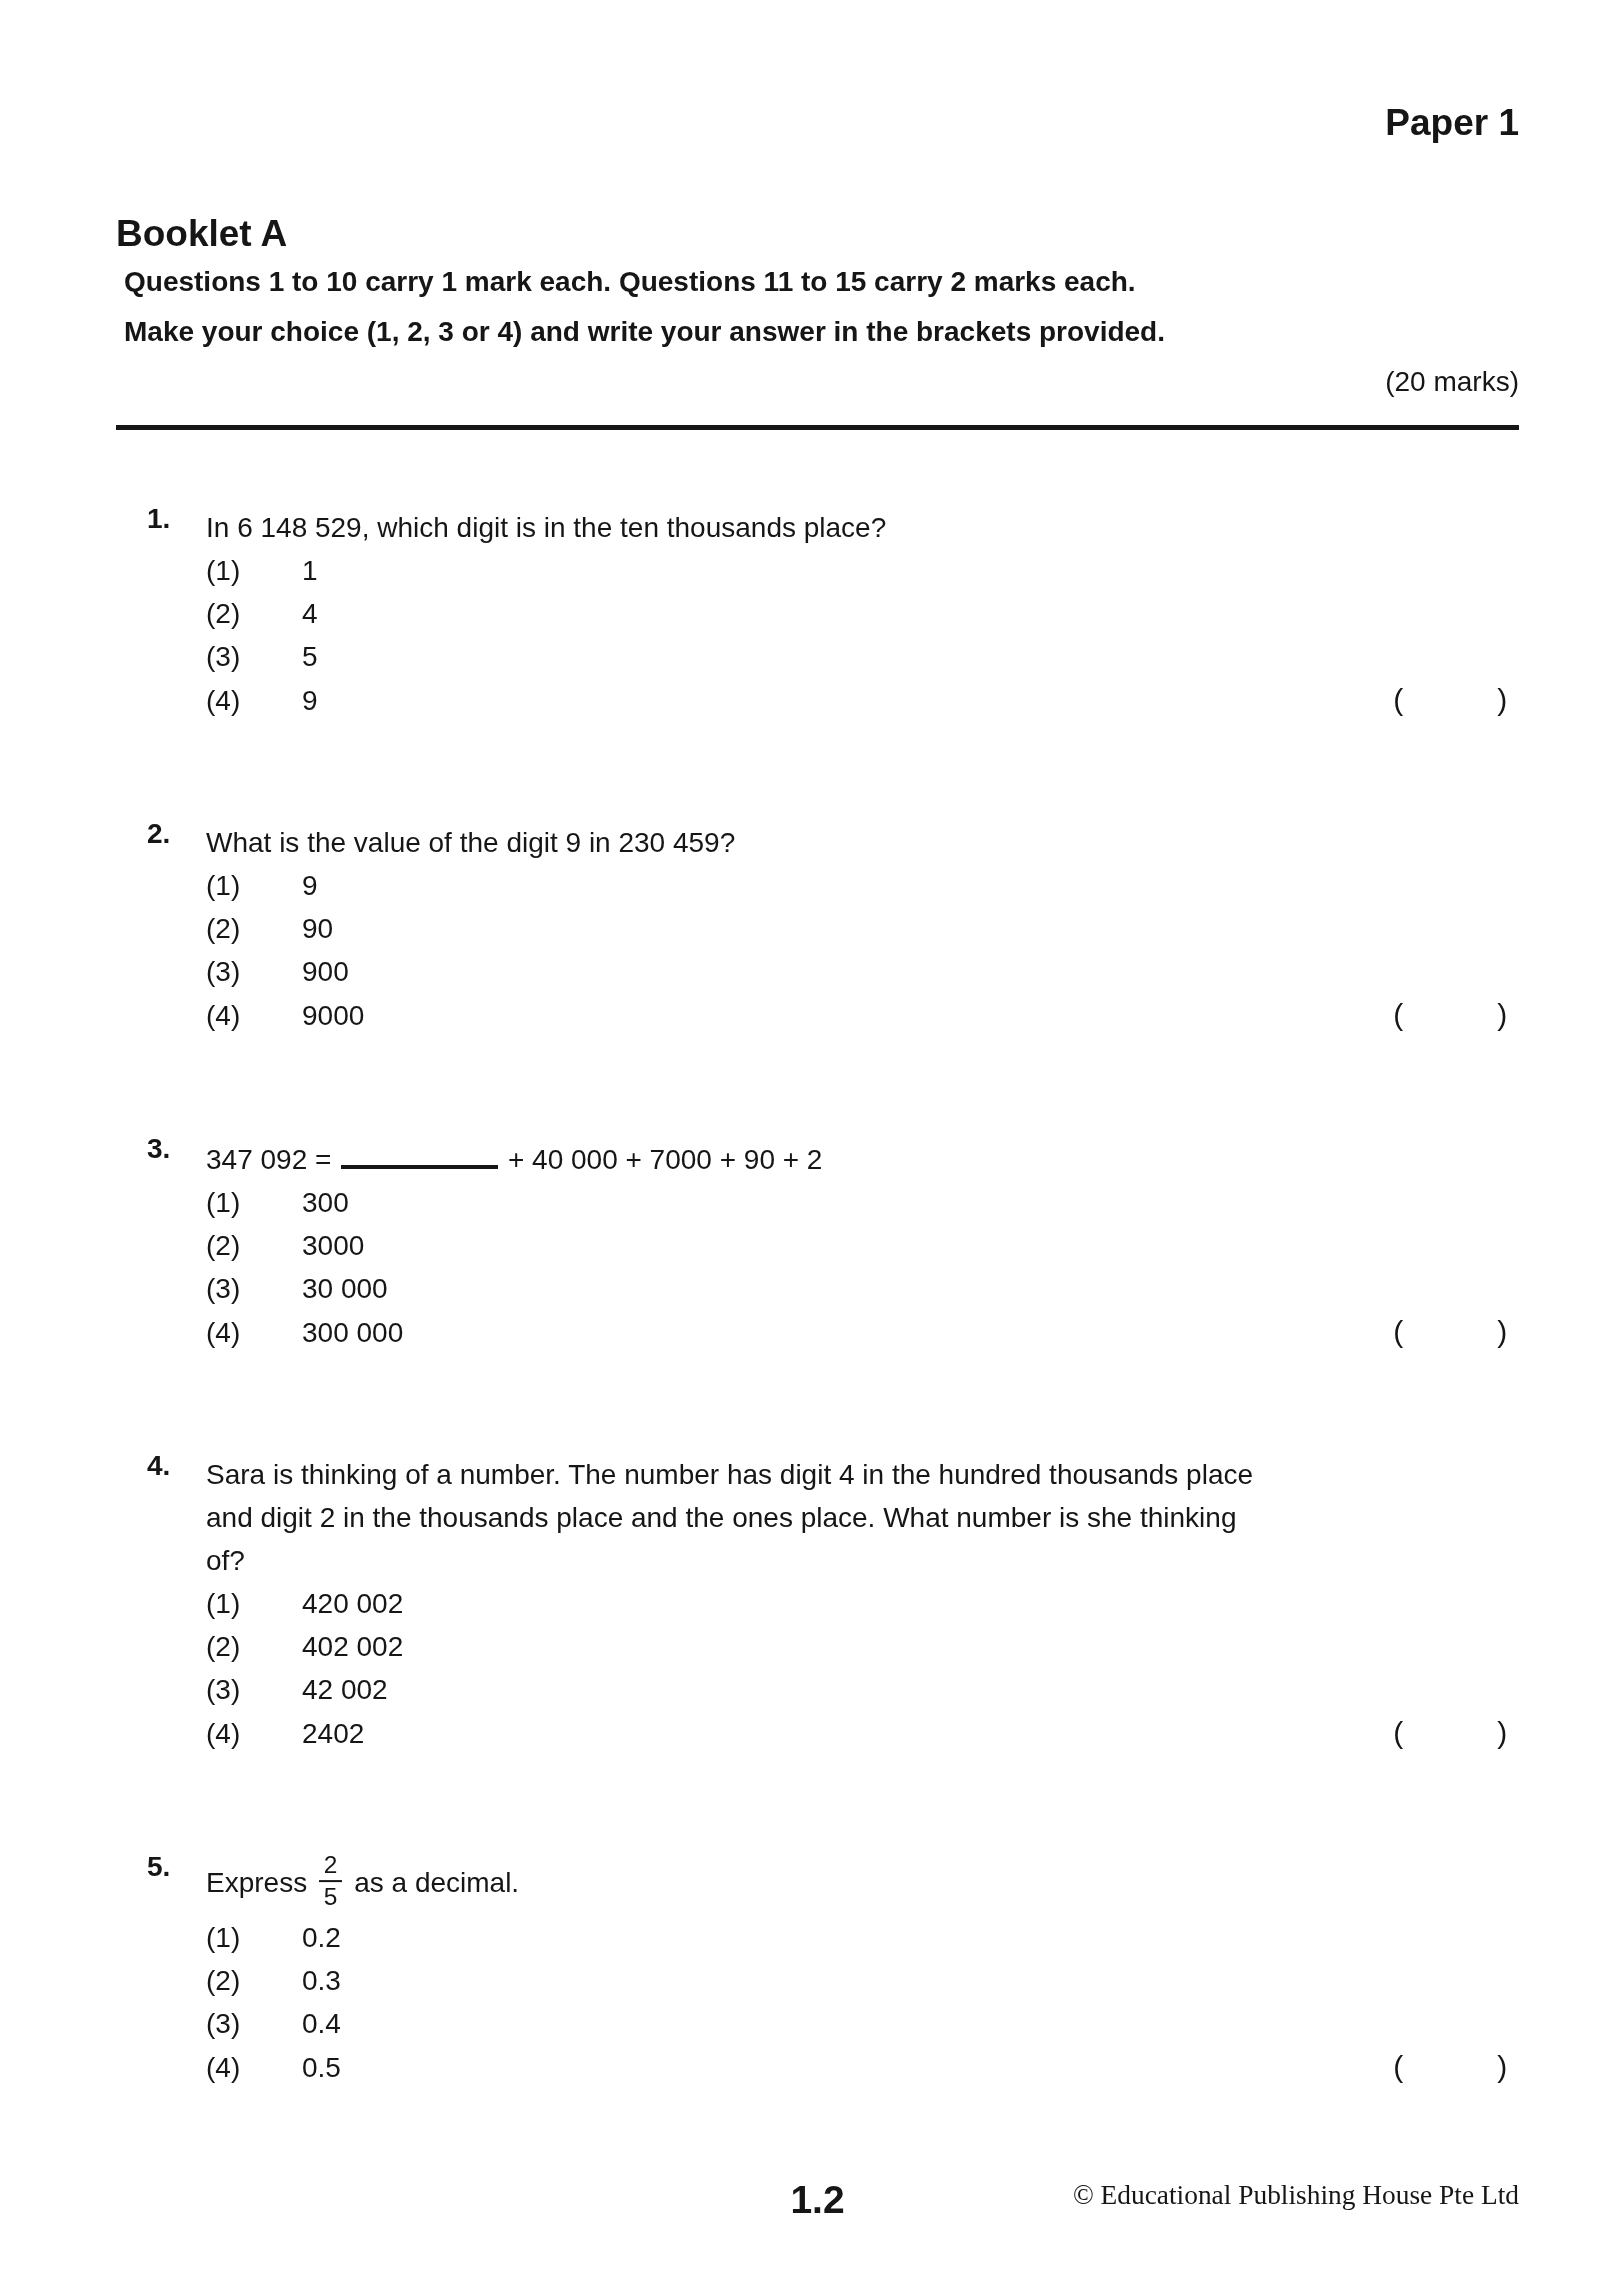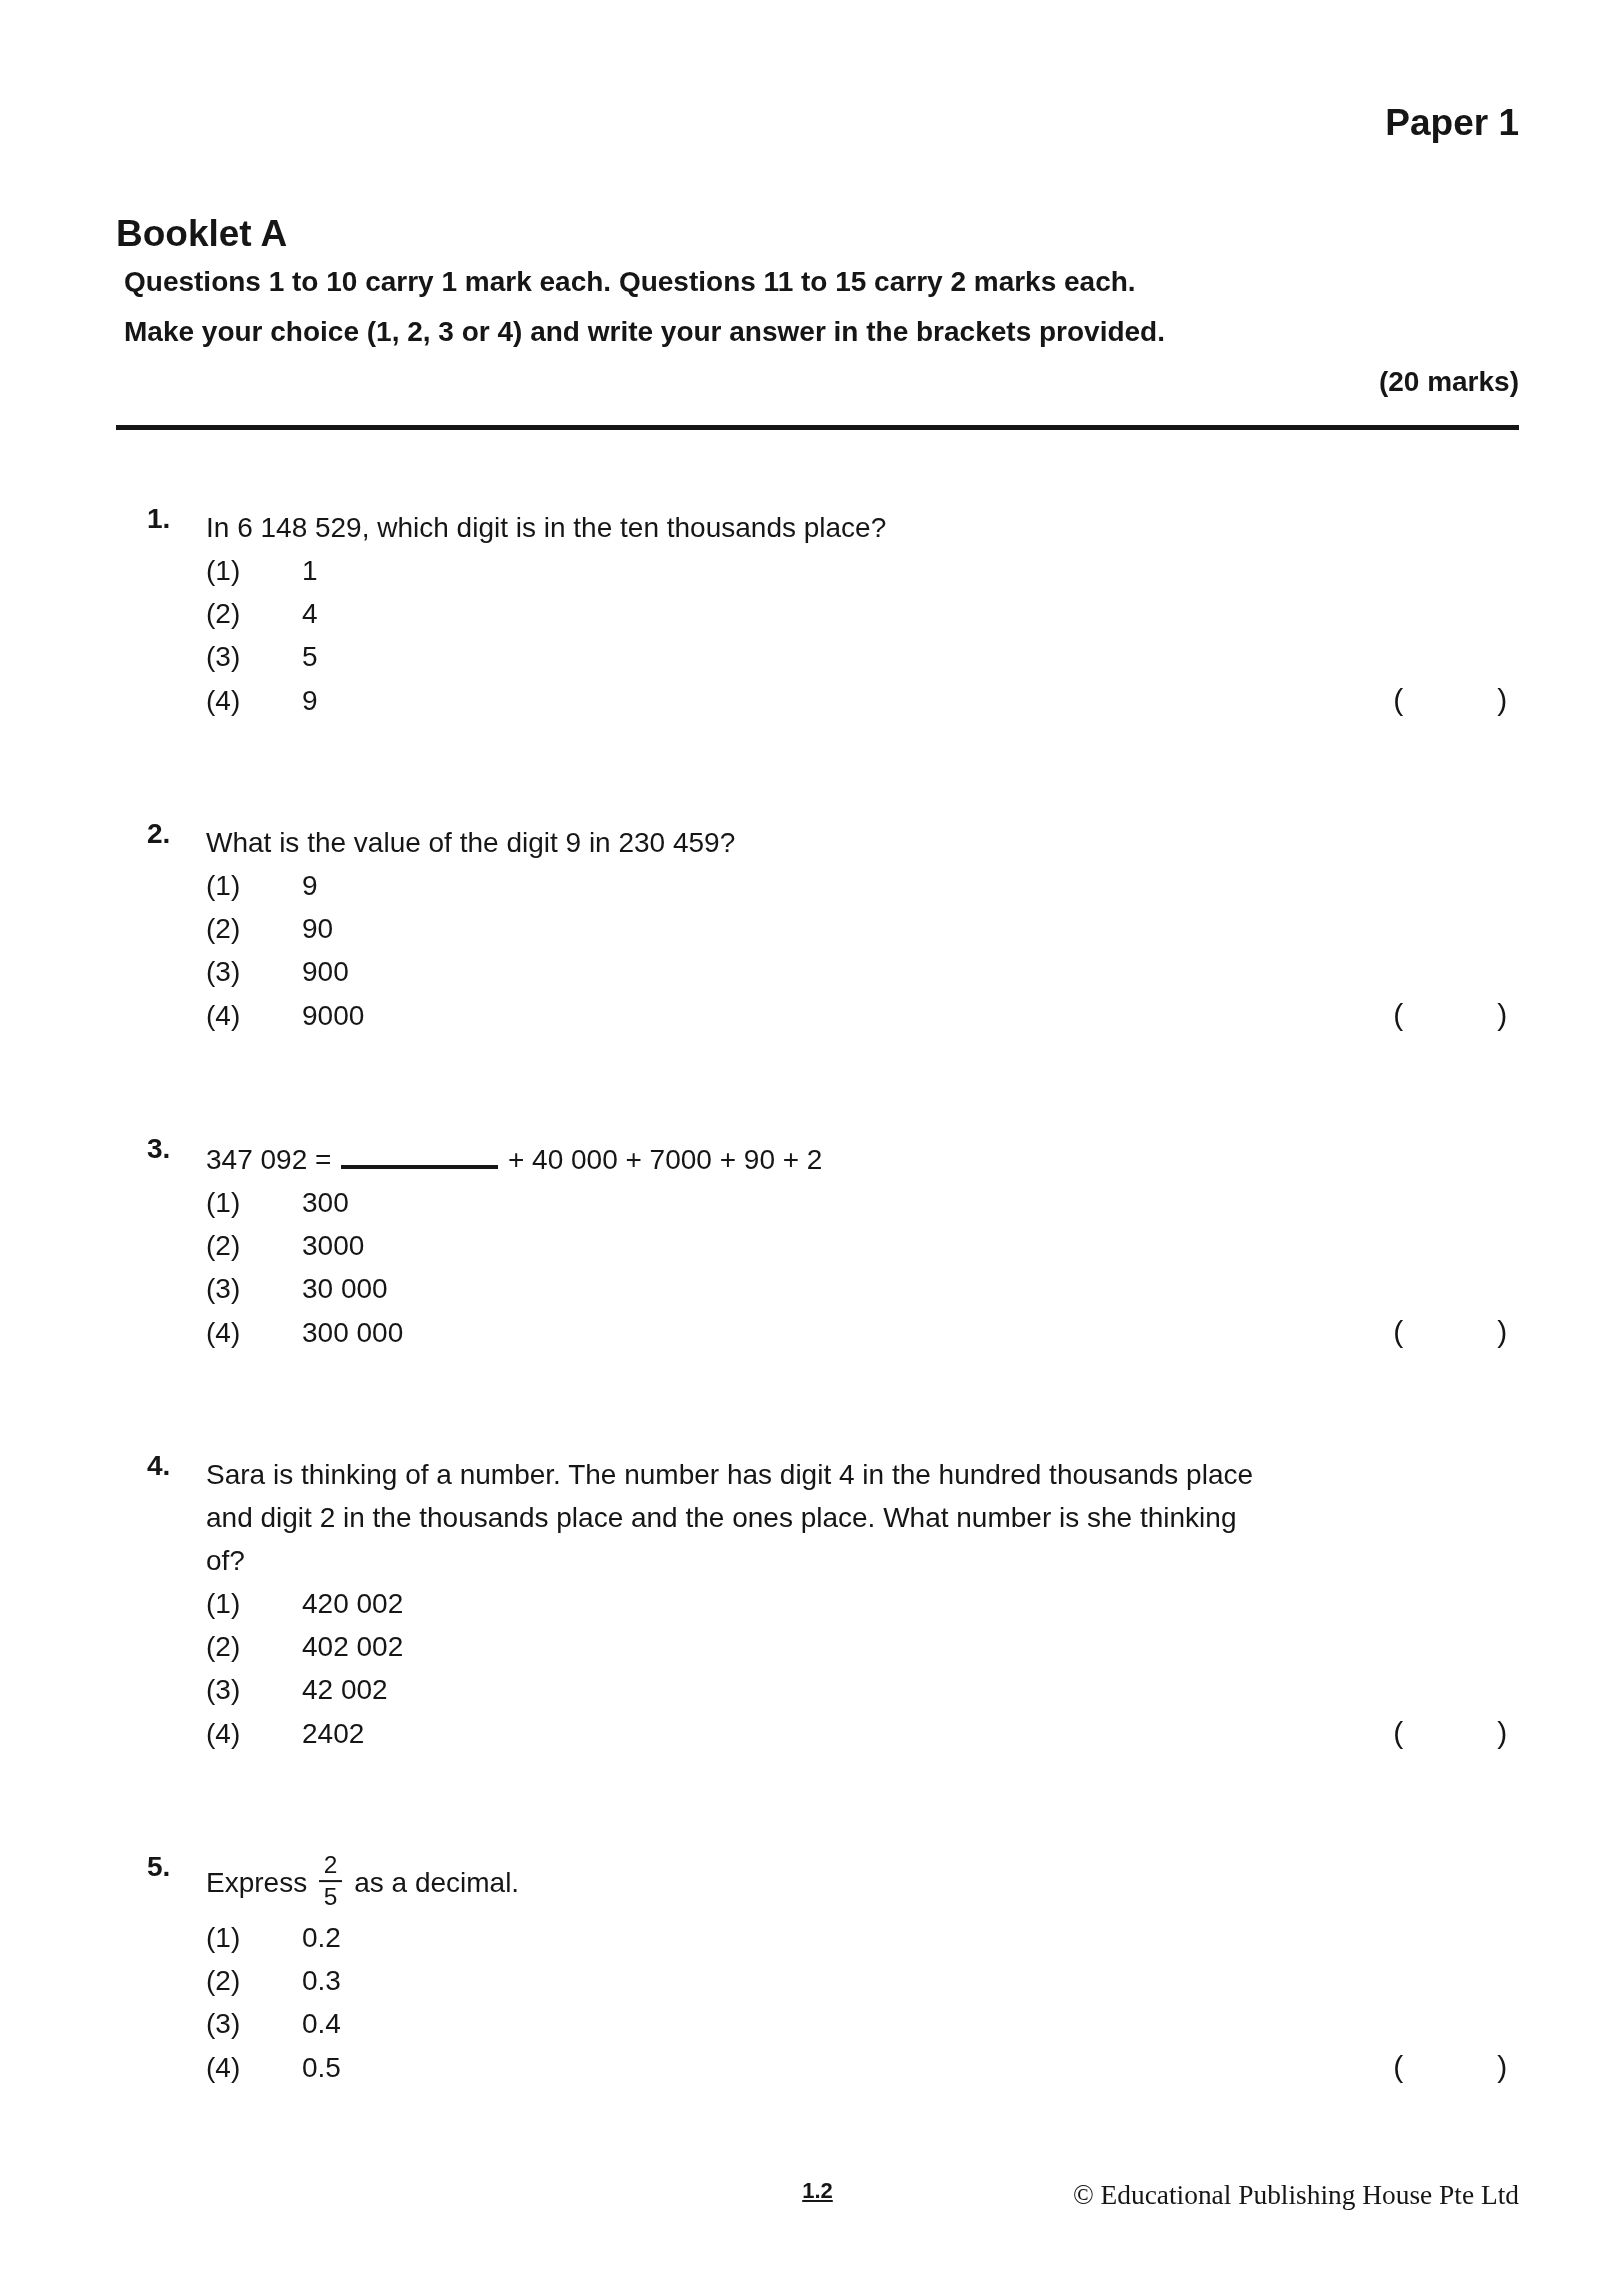--- a/index.html
+++ b/index.html
@@ -29,21 +29,21 @@
   }
   .instr{
     margin:8px;
     font-size:28px;line-height:42px;
     font-weight:bold;
   }
   .marks{
     margin-top:0;
     text-align:right;
     font-size:28px;line-height:42px;
-    font-weight:bold;
+    font-weight:normal;
   }
   .divider{
     border:none;
     border-top:5.9px solid #161616;
     margin:21.6px 0 0 0;
   }
   #questions{
     margin-top:67px;
     padding-left:31px;
   }
@@ -85,21 +85,21 @@
     transform:translateY(-3.9px);
   }
   .fraction .num{padding:0 4.9px;}
   .fraction .den{padding:0 4.9px;border-top:2.9px solid #161616;}
   .footer{
     position:absolute;
     left:116px;right:102px;top:2178px;height:43px;
   }
   .footer .page-number{
     position:absolute;left:50%;transform:translateX(-50%);
-    font-size:22px;font-weight:bold;text-decoration:underline;
+    font-size:39px;font-weight:bold;
   }
   .footer .copyright{
     position:absolute;right:0;top:2px;
     font-family:"Liberation Serif","DejaVu Serif",serif;
     font-size:27.4px;font-weight:400;text-align:center;
   }
 </style>
 </head>
 <body>
 

